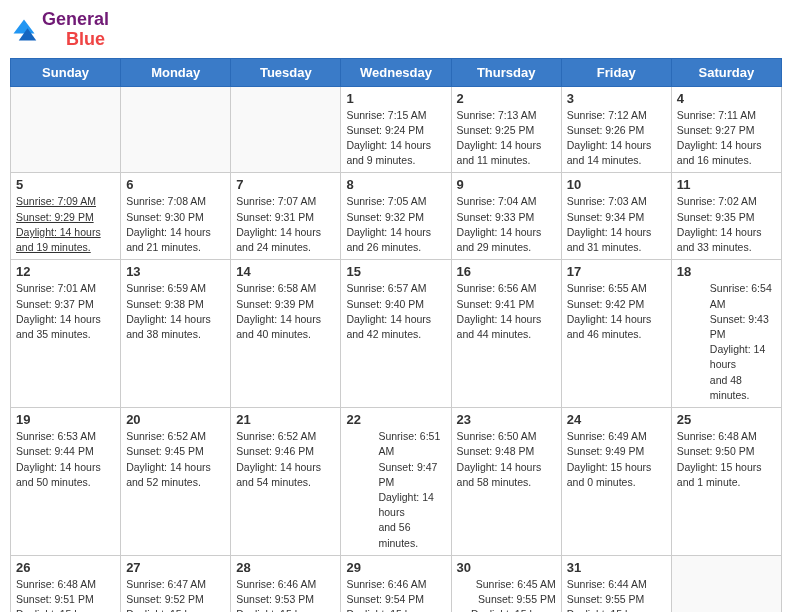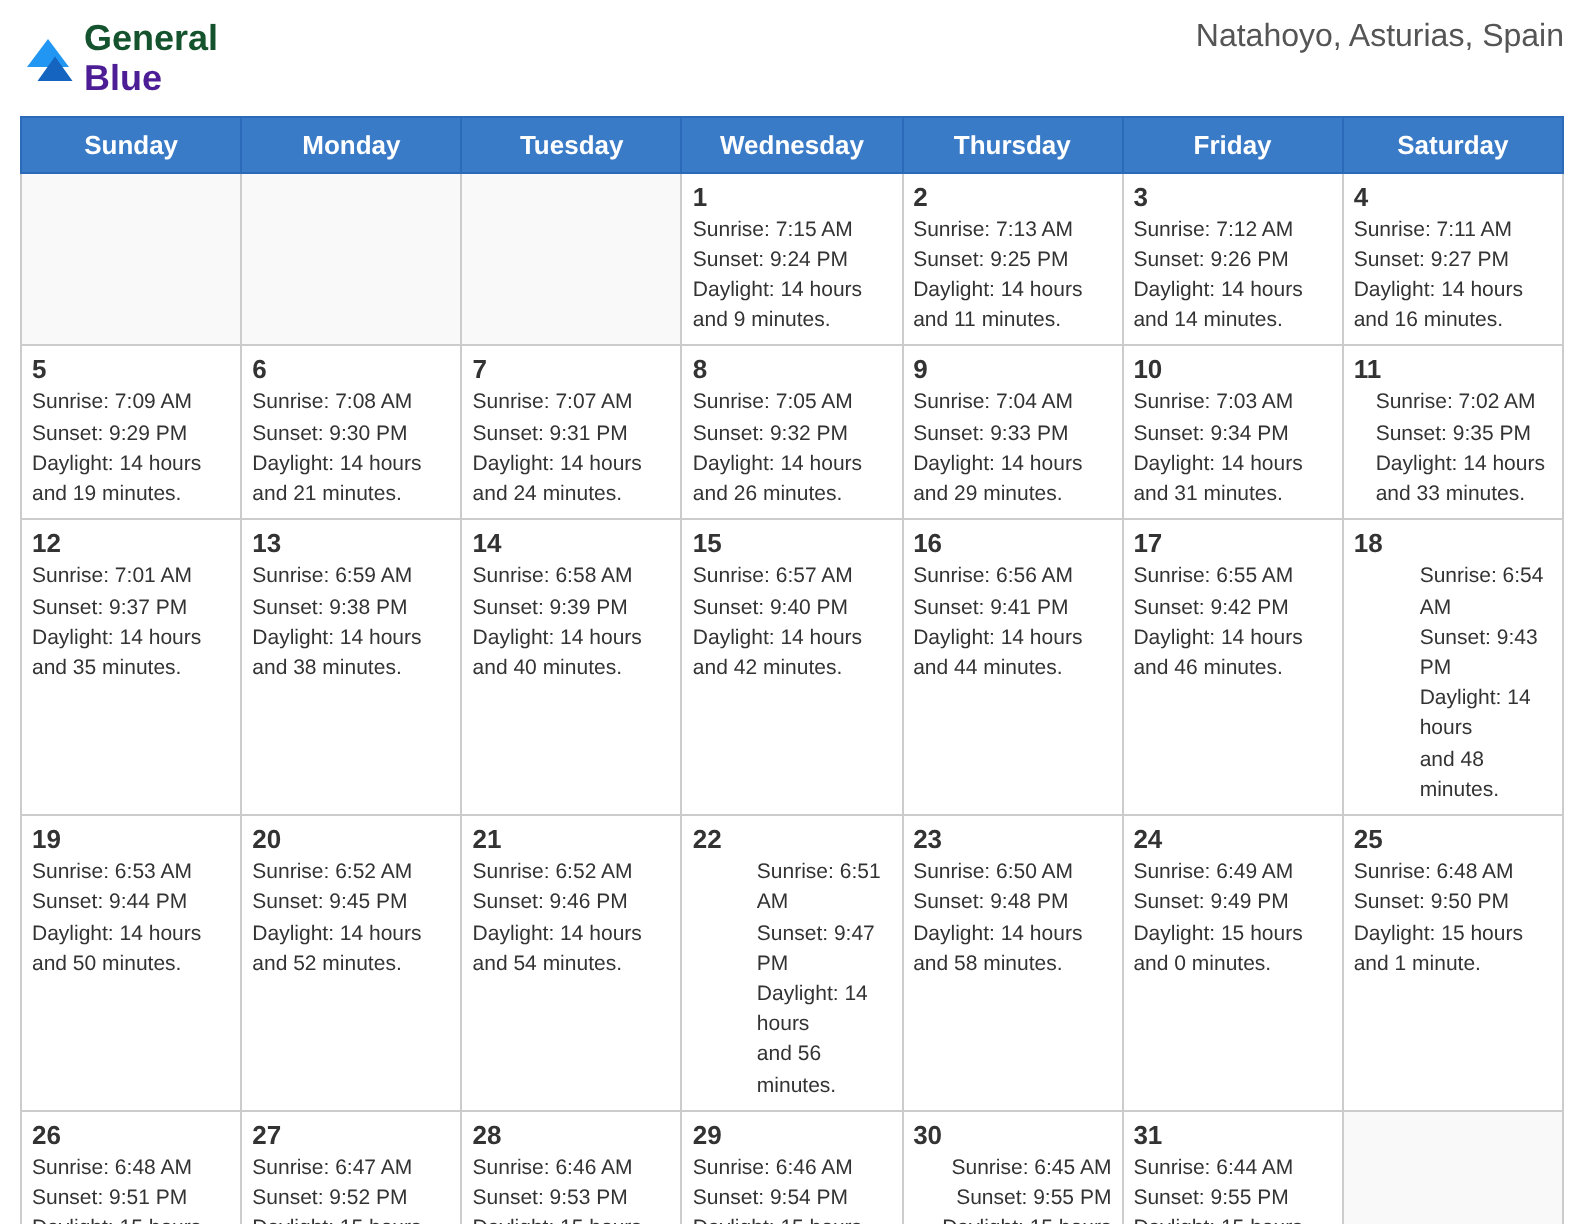--- a/index.html
+++ b/index.html
@@ -19,22 +19,22 @@
     .logo {
       display: flex;
       align-items: center;
       gap: 4px;
     }
     .logo-text {
       font-size: 18px;
       font-weight: bold;
       line-height: 1.1;
     }
-    .logo-general { color: #14532d; }
-    .logo-blue { color: #4c1d95; }
+    .logo-general { color: #701a75; }
+    .logo-blue { color: #ef4444; margin-left: 24px; }
     .logo-icon {
       width: 28px;
       height: 28px;
     }
     .title-block {
       text-align: right;
     }
     .month-year {
       font-size: 32px;
       font-weight: bold;
@@ -89,21 +89,20 @@
     <svg class="logo-icon" viewBox="0 0 32 32" xmlns="http://www.w3.org/2000/svg">
       <polygon points="16,4 28,20 4,20" fill="#2196F3"></polygon>
       <polygon points="20,14 30,28 10,28" fill="#1565C0"></polygon>
     </svg>
     <div class="logo-text">
       <span class="logo-general">General</span><br>
       <span class="logo-blue">Blue</span>
     </div>
   </div>
   <div class="title-block">
-    <div class="location">Natahoyo, Asturias, Spain</div>
   </div>
 </div>
 
 <table>
   <thead>
     <tr>
     <th>Sunday</th>
         <th>Monday</th>
         <th>Tuesday</th>
         <th>Wednesday</th>
@@ -142,21 +141,21 @@
           <span class="day-number">4</span>
           <div class="day-info" style="white-space: pre-line;">Sunrise: 7:11 AM
 Sunset: 9:27 PM
 Daylight: 14 hours
 and 16 minutes.</div>
         </td>
       </tr>
       <tr>
         <td>
           <span class="day-number">5</span>
-          <div class="day-info" style="white-space: pre-line;">Sunrise: 7:09 AM
+          <div class="day-info" style="white-space: pre-line; text-decoration: underline;">Sunrise: 7:09 AM
 Sunset: 9:29 PM
 Daylight: 14 hours
 and 19 minutes.</div>
         </td>
         <td>
           <span class="day-number">6</span>
           <div class="day-info" style="white-space: pre-line;">Sunrise: 7:08 AM
 Sunset: 9:30 PM
 Daylight: 14 hours
 and 21 minutes.</div>
@@ -184,21 +183,21 @@
         </td>
         <td>
           <span class="day-number">10</span>
           <div class="day-info" style="white-space: pre-line;">Sunrise: 7:03 AM
 Sunset: 9:34 PM
 Daylight: 14 hours
 and 31 minutes.</div>
         </td>
         <td>
           <span class="day-number">11</span>
-          <div class="day-info" style="white-space: pre-line; margin-left: 11px;">Sunrise: 7:02 AM
+          <div class="day-info" style="white-space: pre-line;">Sunrise: 7:02 AM
 Sunset: 9:35 PM
 Daylight: 14 hours
 and 33 minutes.</div>
         </td>
       </tr>
       <tr>
         <td>
           <span class="day-number">12</span>
           <div class="day-info" style="white-space: pre-line;">Sunrise: 7:01 AM
 Sunset: 9:37 PM

